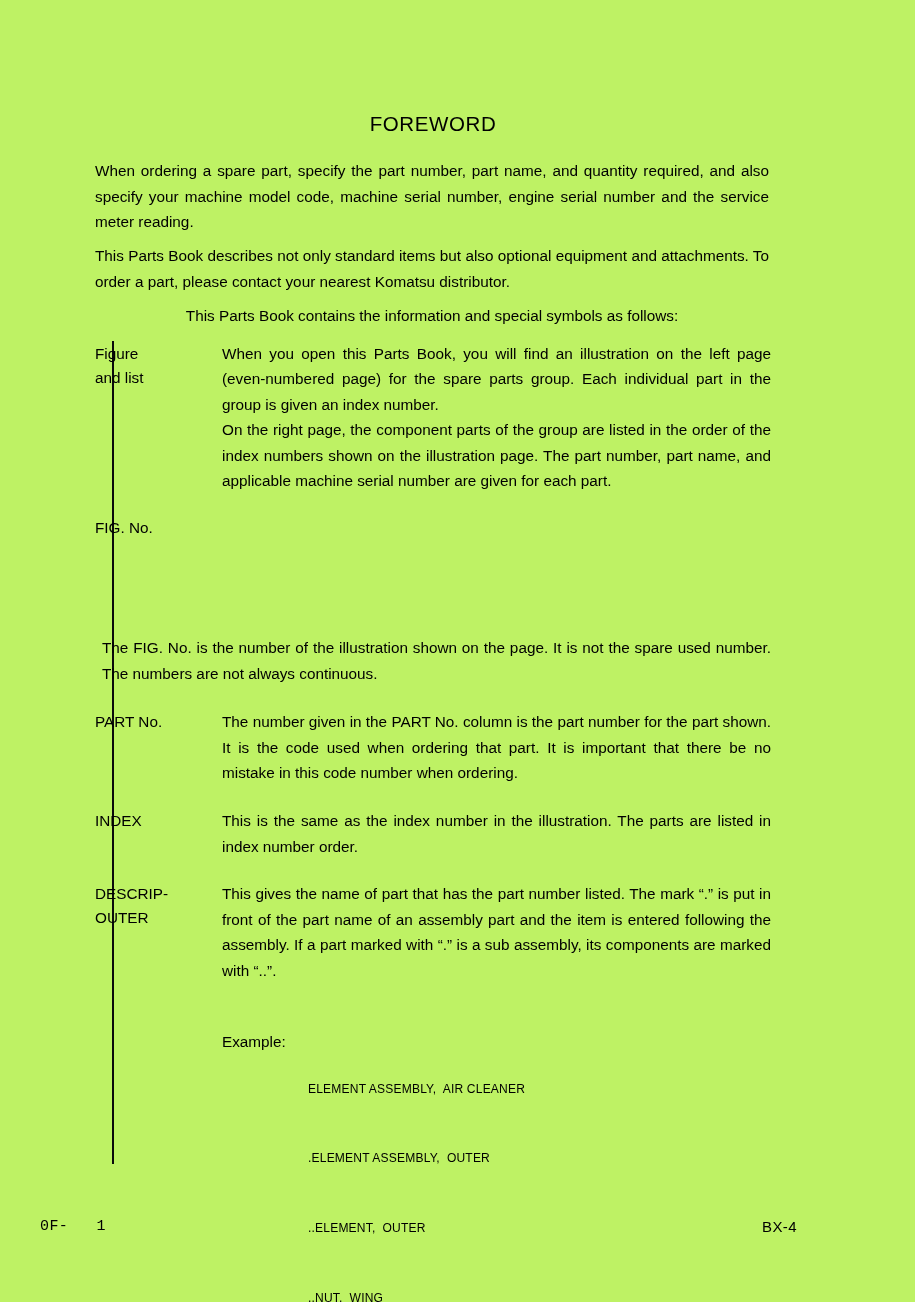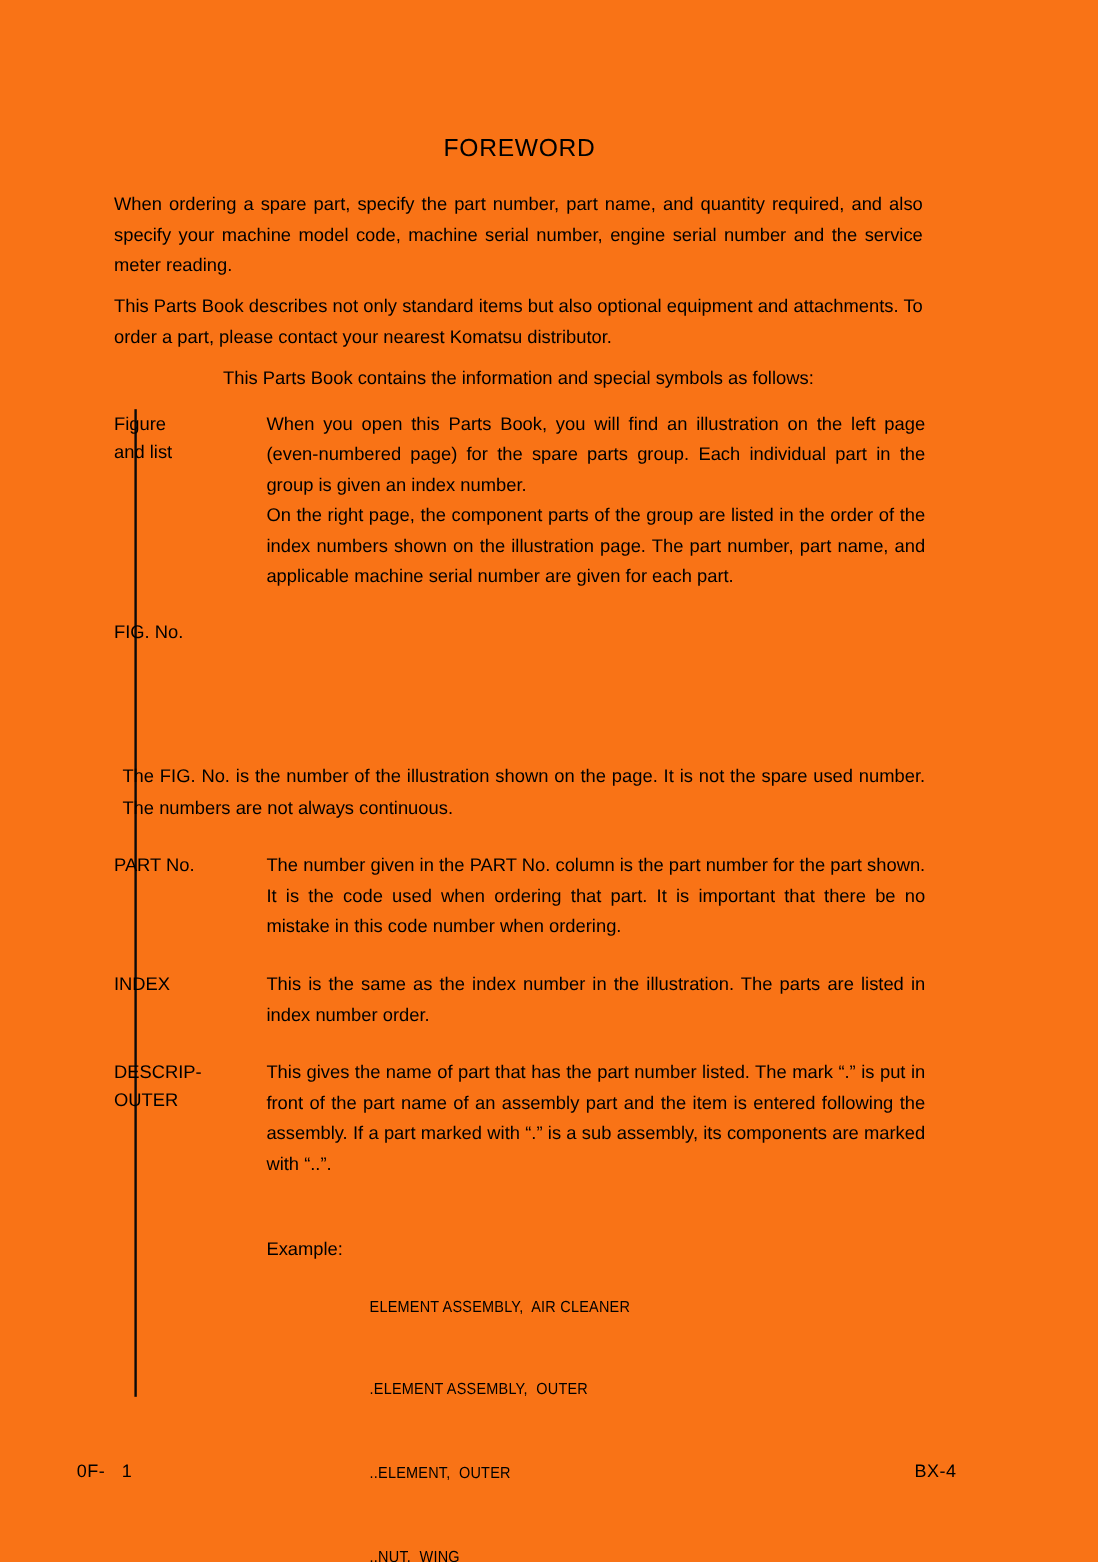--- a/index.html
+++ b/index.html
@@ -9,21 +9,21 @@
     background: #ffffff;
   }
   body {
     font-family: "Liberation Sans", sans-serif;
     color: #000000;
   }
   .page {
     position: relative;
     width: 915px;
     height: 1302px;
-    background: #f97316;
+    background: #bef264;
     overflow: hidden;
     box-sizing: border-box;
   }
 
   
   .page-title {
     position: absolute;
     left: 95px;
     top: 113px;
     width: 676px;
@@ -122,23 +122,23 @@
   
   .footer {
     position: absolute;
     left: 0;
     top: 1218px;
     width: 915px;
     height: 24px;
   }
   .footer-left {
     position: absolute;
-    left: 64px;
+    left: 40px;
     top: 0;
-    font-family: Liberation Sans, sans-serif;
+    font-family: Liberation Mono, monospace;
     font-size: 15px;
     letter-spacing: 0.4px;
     white-space: pre;
   }
   .footer-right {
     position: absolute;
     right: 118px;
     top: 0;
     font-family: "Liberation Sans Narrow", "Liberation Sans", sans-serif;
     font-size: 15px;

